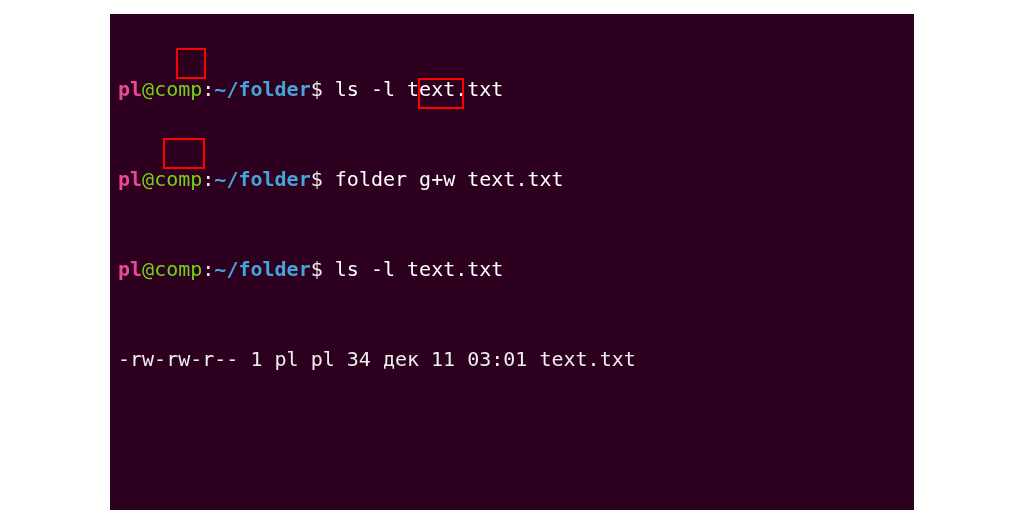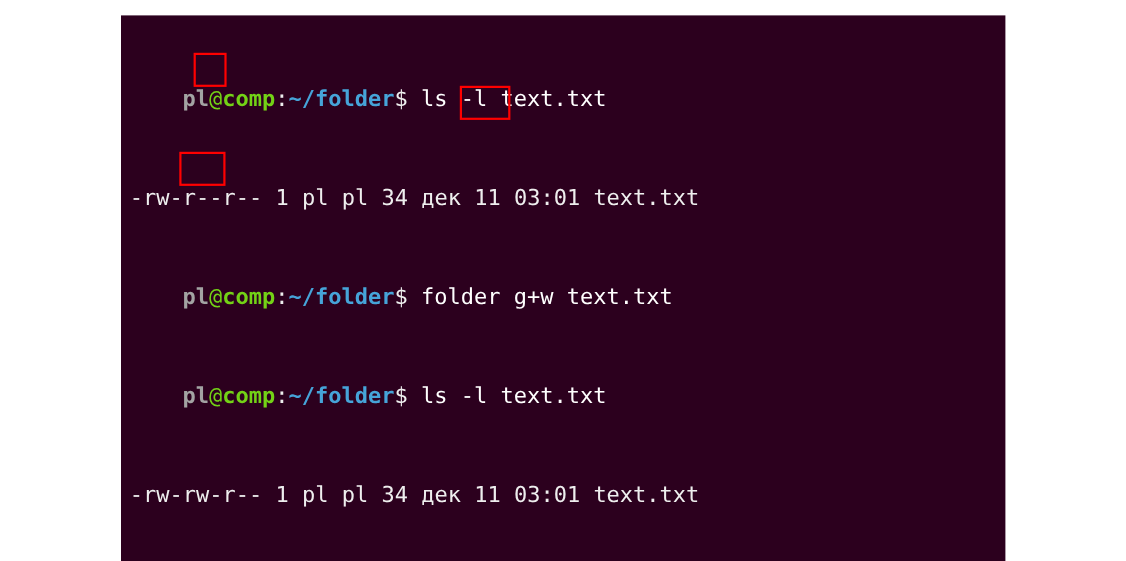--- a/index.html
+++ b/index.html
@@ -16,44 +16,43 @@
   .term {
     background: #2c001e;
     color: #ffffff;
     padding: 0 8px;
     margin-bottom: 12px;
     white-space: pre;
     position: relative;
   }
   .line { position: relative; }
 
-  .user  { color: #a3a3a3; font-weight: bold; margin-left: 48px; }
+  .user  { color: #ec4899; font-weight: bold; }
   .at    { color: #73d216; }
-  .host  { color: #73d216; font-weight: bold; }
+  .host  { color: #73d216; font-weight: normal; }
   .colon { color: #eeeeee; }
   .tilde { color: #46a4d9; font-weight: bold; }
   .path  { color: #46a4d9; font-weight: bold; }
   .d     { color: #eeeeee; }
   .cmd   { color: #ffffff; }
   .out   { color: #eeeeee; }
 
   .redbox {
     position: absolute;
     border: 2px solid #ff0000;
     pointer-events: none;
   }
 </style>
 </head>
 <body>
 
 <div class="wrap">
 
   <div class="term">
     <div class="line"><span class="user">pl</span><span class="at">@</span><span class="host">comp</span><span class="colon">:</span><span class="tilde">~</span><span class="path">/folder</span><span class="d">$</span><span class="cmd"> <span>ls -l text.txt</span></span></div>
-    <div class="line out">-rw-r--r-- 1 pl pl 34 дек 11 03:01 text.txt</div>
     <div class="line"><span class="user">pl</span><span class="at">@</span><span class="host">comp</span><span class="colon">:</span><span class="tilde">~</span><span class="path">/folder</span><span class="d">$</span><span class="cmd"> <span>folder g+w text.txt</span></span></div>
     <div class="line"><span class="user">pl</span><span class="at">@</span><span class="host">comp</span><span class="colon">:</span><span class="tilde">~</span><span class="path">/folder</span><span class="d">$</span><span class="cmd"> <span>ls -l text.txt</span></span></div>
     <div class="line out">-rw-rw-r-- 1 pl pl 34 дек 11 03:01 text.txt</div>
 
     <span class="redbox" style="top:34px;left:66px;width:26px;height:27px;"></span>
     <span class="redbox" style="top:64px;left:308px;width:42px;height:27px;"></span>
     <span class="redbox" style="top:124px;left:53px;width:38px;height:27px;"></span>
   </div>
 
 </div>

